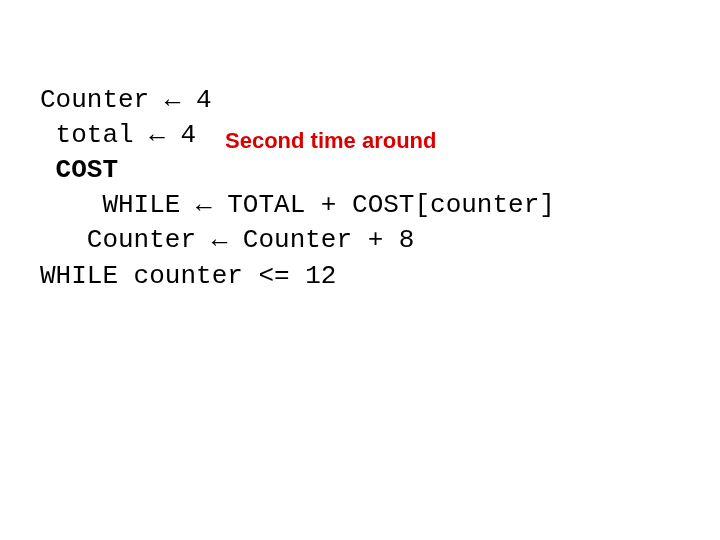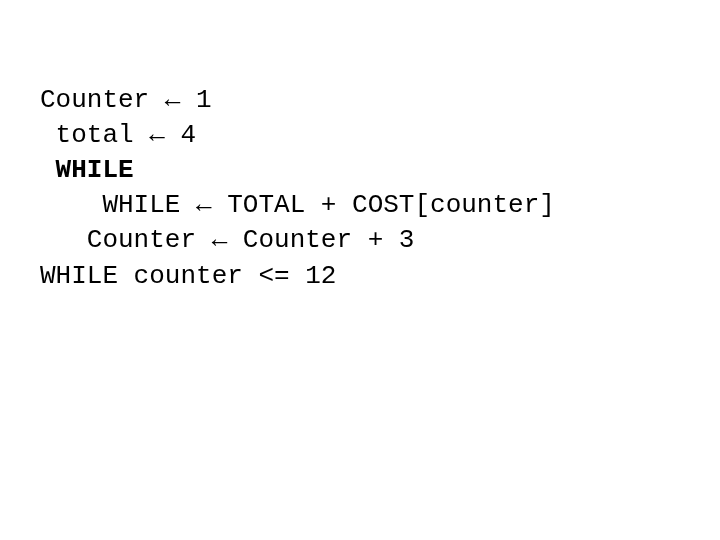--- a/index.html
+++ b/index.html
@@ -36,21 +36,22 @@
     top: 126px;
     white-space: nowrap;
   }
 </style>
 </head>
 <body>
 
 <div class="slide">
 
   <div class="code">
-<span>Counter ← 1</span>
+<span>Counter ← 4</span>
 <span> total ← 4</span>
-<span class="bold"> WHILE</span>
+<span class="bold"> COST</span>
 <span>    WHILE ← TOTAL + COST[counter]</span>
-<span>   Counter ← Counter + 3</span>
+<span>   Counter ← Counter + 8</span>
 <span>WHILE counter &lt;= 12</span></div>
 
+  <div class="annotation">Second time around</div>
 
 </div>
 
 </body></html>

